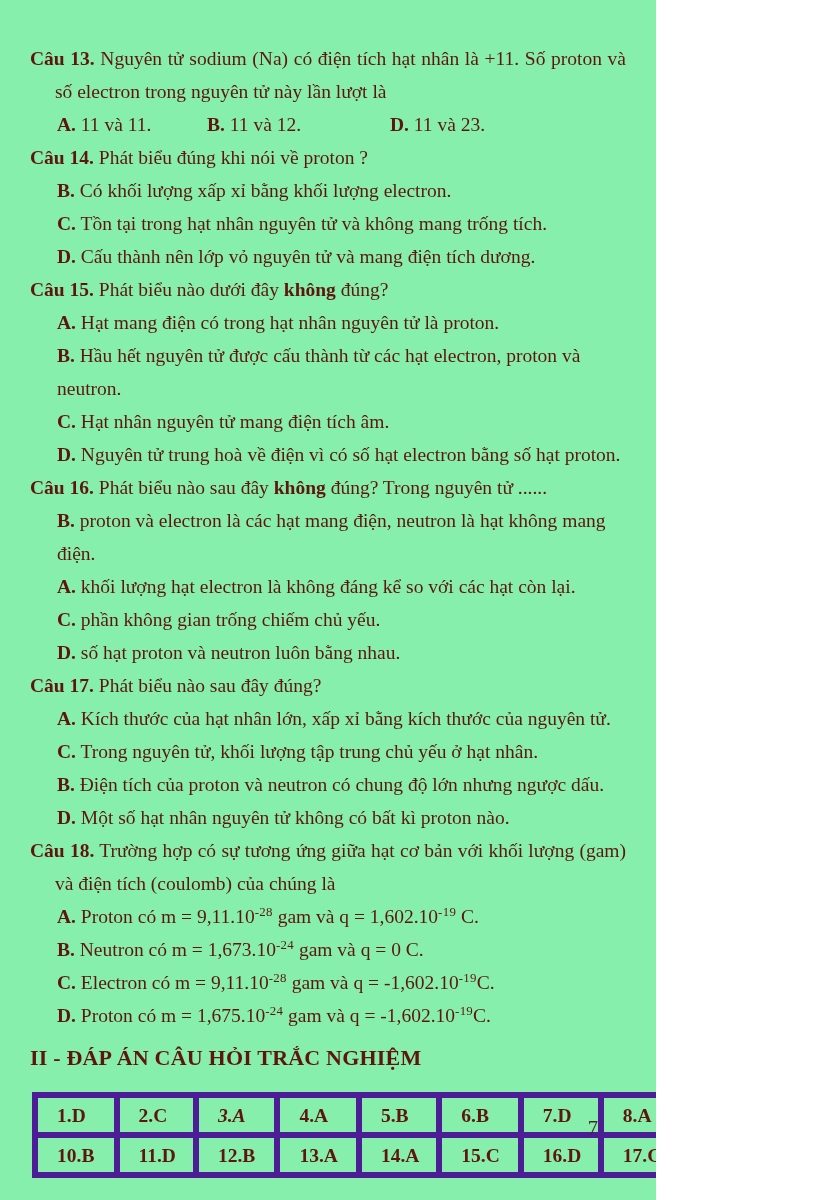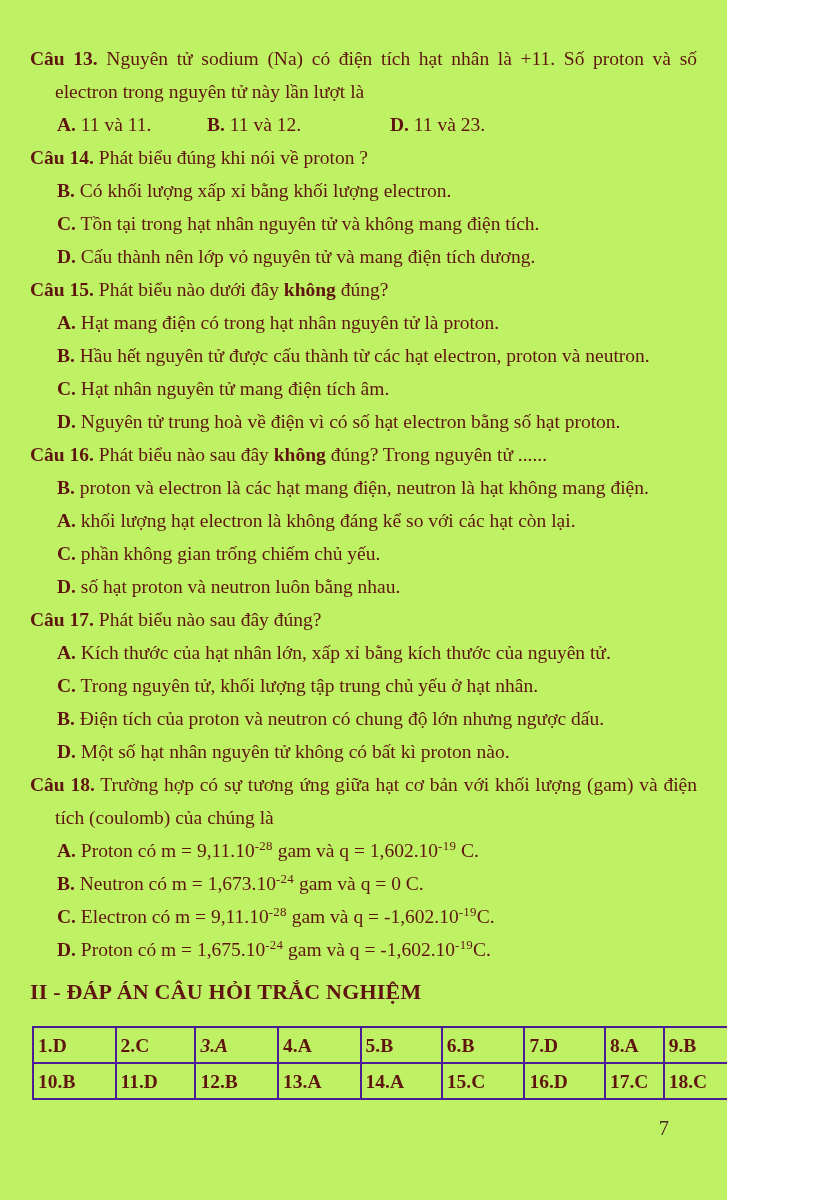--- a/index.html
+++ b/index.html
@@ -1,21 +1,21 @@
 <!DOCTYPE html>
 <html lang="vi"><head>
 <meta charset="utf-8">
 <style>
   html, body { margin:0; padding:0; background:#ffffff; }
   .page {
     position:relative;
-    width:727px; height:1200px;
+    width:656px; height:1200px;
     box-sizing:border-box;
     padding:42px 30px 0 30px;
-    background:#bef264;
+    background:#86efac;
     font-family:"Liberation Serif", "DejaVu Serif", serif;
     color:#5f150e;
     font-size:19.5px;
     line-height:33px;
     overflow:hidden;
   }
   p { margin:0; }
   b { font-weight:bold; }
   
   .qt { text-align:justify; padding-left:25px; text-indent:-25px; }
@@ -35,23 +35,23 @@
     margin:6px 0 0 0; line-height:40px;
     letter-spacing:0.2px;
   }
   table.answer-table {
     border-collapse:collapse;
     table-layout:fixed;
     width:716px;
     margin:14px 0 0 2px;
   }
   table.answer-table td {
-    border:2px solid #4c1d95;
+    border:6px solid #4c1d95;
     height:34px;
-    padding:0 0 0 4px;
+    padding:0 0 0 19px;
     font-weight:bold;
     font-size:19.5px;
     white-space:nowrap;
     overflow:hidden;
   }
   .pagenum {
     position:absolute;
     right:58px; top:1112px;
     font-size:20.5px;
     color:#4a2a24;
@@ -67,21 +67,21 @@
         <div class="opts-inline">
           <p class="opt"><b class="olabel">A.</b> <span>11 và 11.</span></p>
           <p class="opt"><b class="olabel">B.</b> <span>11 và 12.</span></p>
           <p class="opt"><b class="olabel">D.</b> <span>11 và 23.</span></p>
         </div>
       </div>
       <div>
         <p class="qt"><b class="qlabel">Câu 14.</b> <span>Phát biểu đúng khi nói về proton ?</span></p>
         <div>
           <p class="opt"><b class="olabel">B.</b> <span>Có khối lượng xấp xỉ bằng khối lượng electron.</span></p>
-          <p class="opt"><b class="olabel">C.</b> <span>Tồn tại trong hạt nhân nguyên tử và không mang điện tích.</span></p>
+          <p class="opt"><b class="olabel">C.</b> <span>Tồn tại trong hạt nhân nguyên tử và không mang trống tích.</span></p>
           <p class="opt"><b class="olabel">D.</b> <span>Cấu thành nên lớp vỏ nguyên tử và mang điện tích dương.</span></p>
         </div>
       </div>
       <div>
         <p class="qt"><b class="qlabel">Câu 15.</b> <span>Phát biểu nào dưới đây <b>không</b> đúng?</span></p>
         <div>
           <p class="opt"><b class="olabel">A.</b> <span>Hạt mang điện có trong hạt nhân nguyên tử là proton.</span></p>
           <p class="opt"><b class="olabel">B.</b> <span>Hầu hết nguyên tử được cấu thành từ các hạt electron, proton và neutron.</span></p>
           <p class="opt"><b class="olabel">C.</b> <span>Hạt nhân nguyên tử mang điện tích âm.</span></p>
           <p class="opt"><b class="olabel">D.</b> <span>Nguyên tử trung hoà về điện vì có số hạt electron bằng số hạt proton.</span></p>

